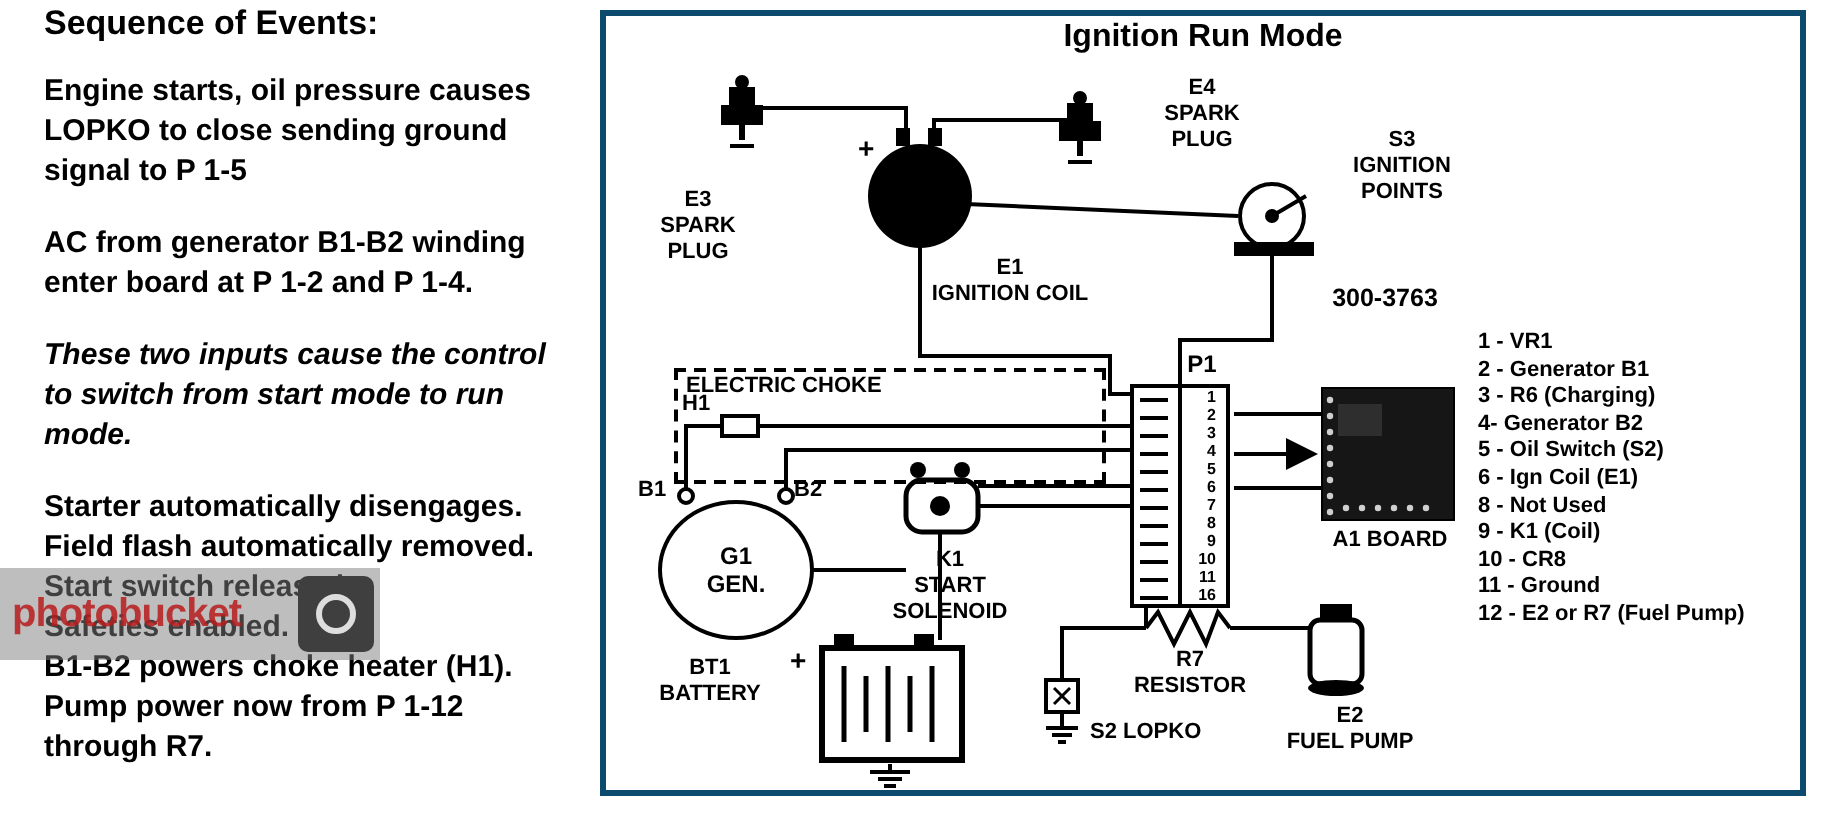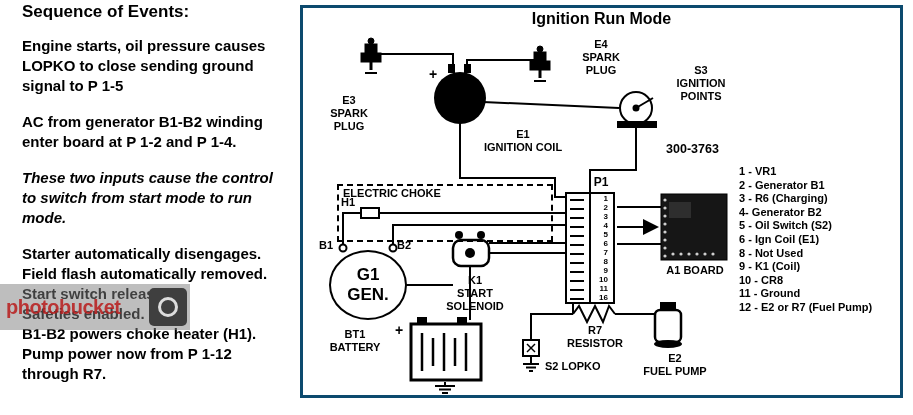--- a/index.html
+++ b/index.html
@@ -25,21 +25,21 @@
   .lbl{position:absolute;font-size:11px;font-weight:bold;text-align:center;line-height:1.18;white-space:pre-line;z-index:2;}
   .lbl.left{text-align:left;}
   .part-no{position:absolute;font-size:12.5px;font-weight:bold;z-index:2;}
   .plus{position:absolute;font-size:14px;font-weight:bold;z-index:2;}
 
   .legend{position:absolute;left:436px;top:157px;z-index:2;}
   .legend-line{font-size:11px;font-weight:bold;line-height:13.6px;white-space:nowrap;}
 
   .choke-box{position:absolute;left:34px;top:176px;width:212px;height:54px;border:2px dashed #000;background:transparent;z-index:2;}
 
-  .g1{position:absolute;left:26px;top:242px;width:74px;height:66px;border:2.5px solid #000;border-radius:50%;background:#fff;display:flex;align-items:center;justify-content:center;text-align:center;font-size:17px;font-weight:bold;white-space:pre-line;z-index:2;}
+  .g1{position:absolute;left:26px;top:242px;width:74px;height:66px;border:2.5px solid #000;border-radius:50%;background:#fff;display:flex;align-items:center;justify-content:center;text-align:center;font-size:12px;font-weight:bold;white-space:pre-line;z-index:2;}
 
   .p1-conn{position:absolute;left:262px;top:184px;width:50px;height:112px;border:2.5px solid #000;background:#fff;display:flex;flex-direction:column;box-sizing:border-box;z-index:2;}
   .p1-conn .divider{position:absolute;left:22px;top:0;bottom:0;border-left:2px solid #000;}
   .pin{flex:1;position:relative;font-size:8px;font-weight:bold;display:flex;align-items:center;justify-content:flex-end;padding-right:5px;}
   .pin::before{content:"";position:absolute;left:3px;top:50%;width:14px;border-top:2px solid #000;}
 </style>
 </head>
 <body>
 
 <div class="page">
@@ -200,21 +200,21 @@
         <line x1="224" y1="336" x2="232" y2="344" stroke="#000" stroke-width="1.5"></line>
         <line x1="232" y1="336" x2="224" y2="344" stroke="#000" stroke-width="1.5"></line>
       </g>
     </svg>
 
     <div class="choke-box"></div>
 
     <div class="lbl" style="left:10px;top:86px;width:72px;">E3
 SPARK
 PLUG</div>
-    <div class="lbl" style="left:164px;top:120px;width:112px;">E1
+    <div class="lbl" style="left:146px;top:120px;width:112px;">E1
 IGNITION COIL</div>
     <div class="lbl" style="left:262px;top:30px;width:72px;">E4
 SPARK
 PLUG</div>
     <div class="lbl" style="left:352px;top:56px;width:92px;">S3
 IGNITION
 POINTS</div>
     <div class="part-no" style="left:342px;top:134px;width:95px;text-align:center;">300-3763</div>
     <div class="lbl left" style="left:40px;top:179px;">ELECTRIC CHOKE</div>
     <div class="lbl left" style="left:38px;top:188px;">H1</div>

